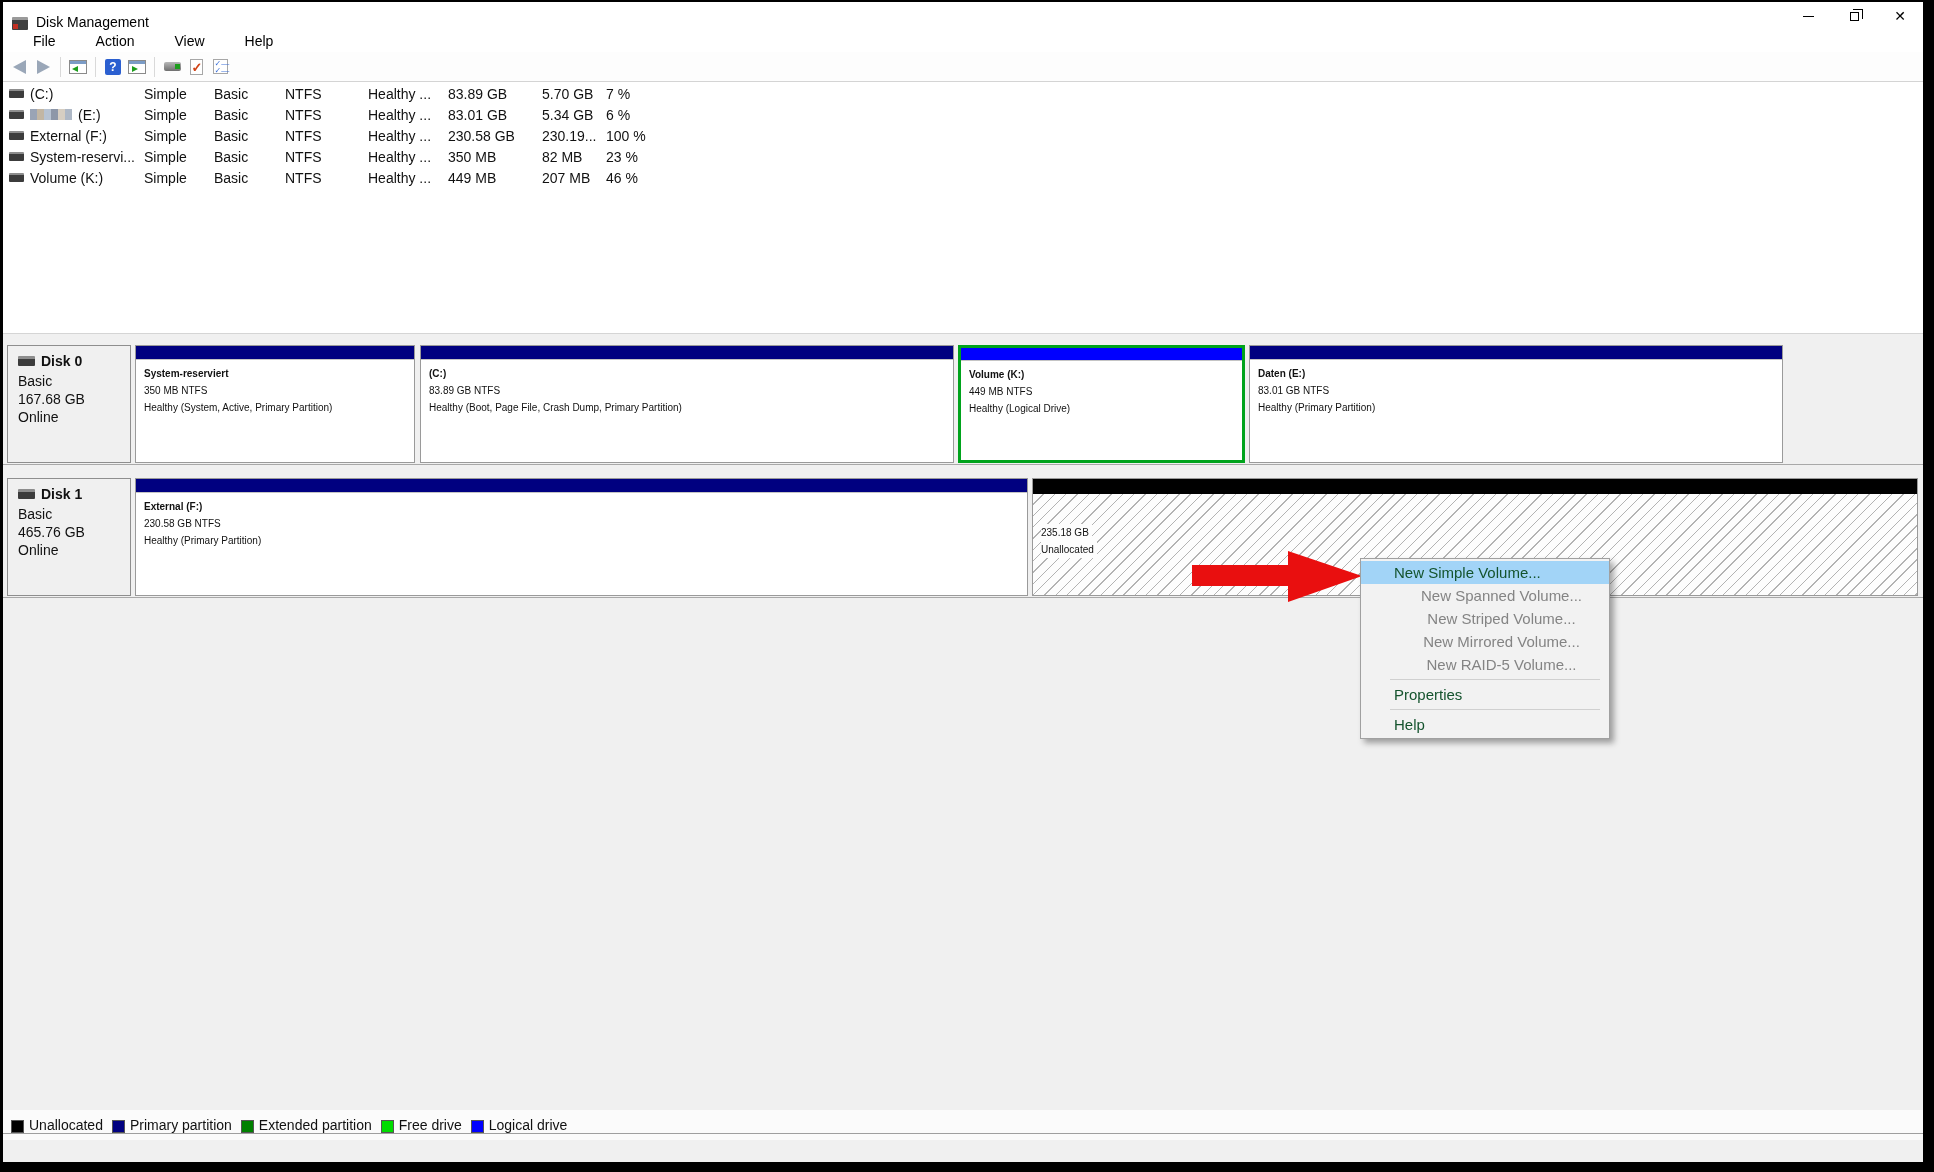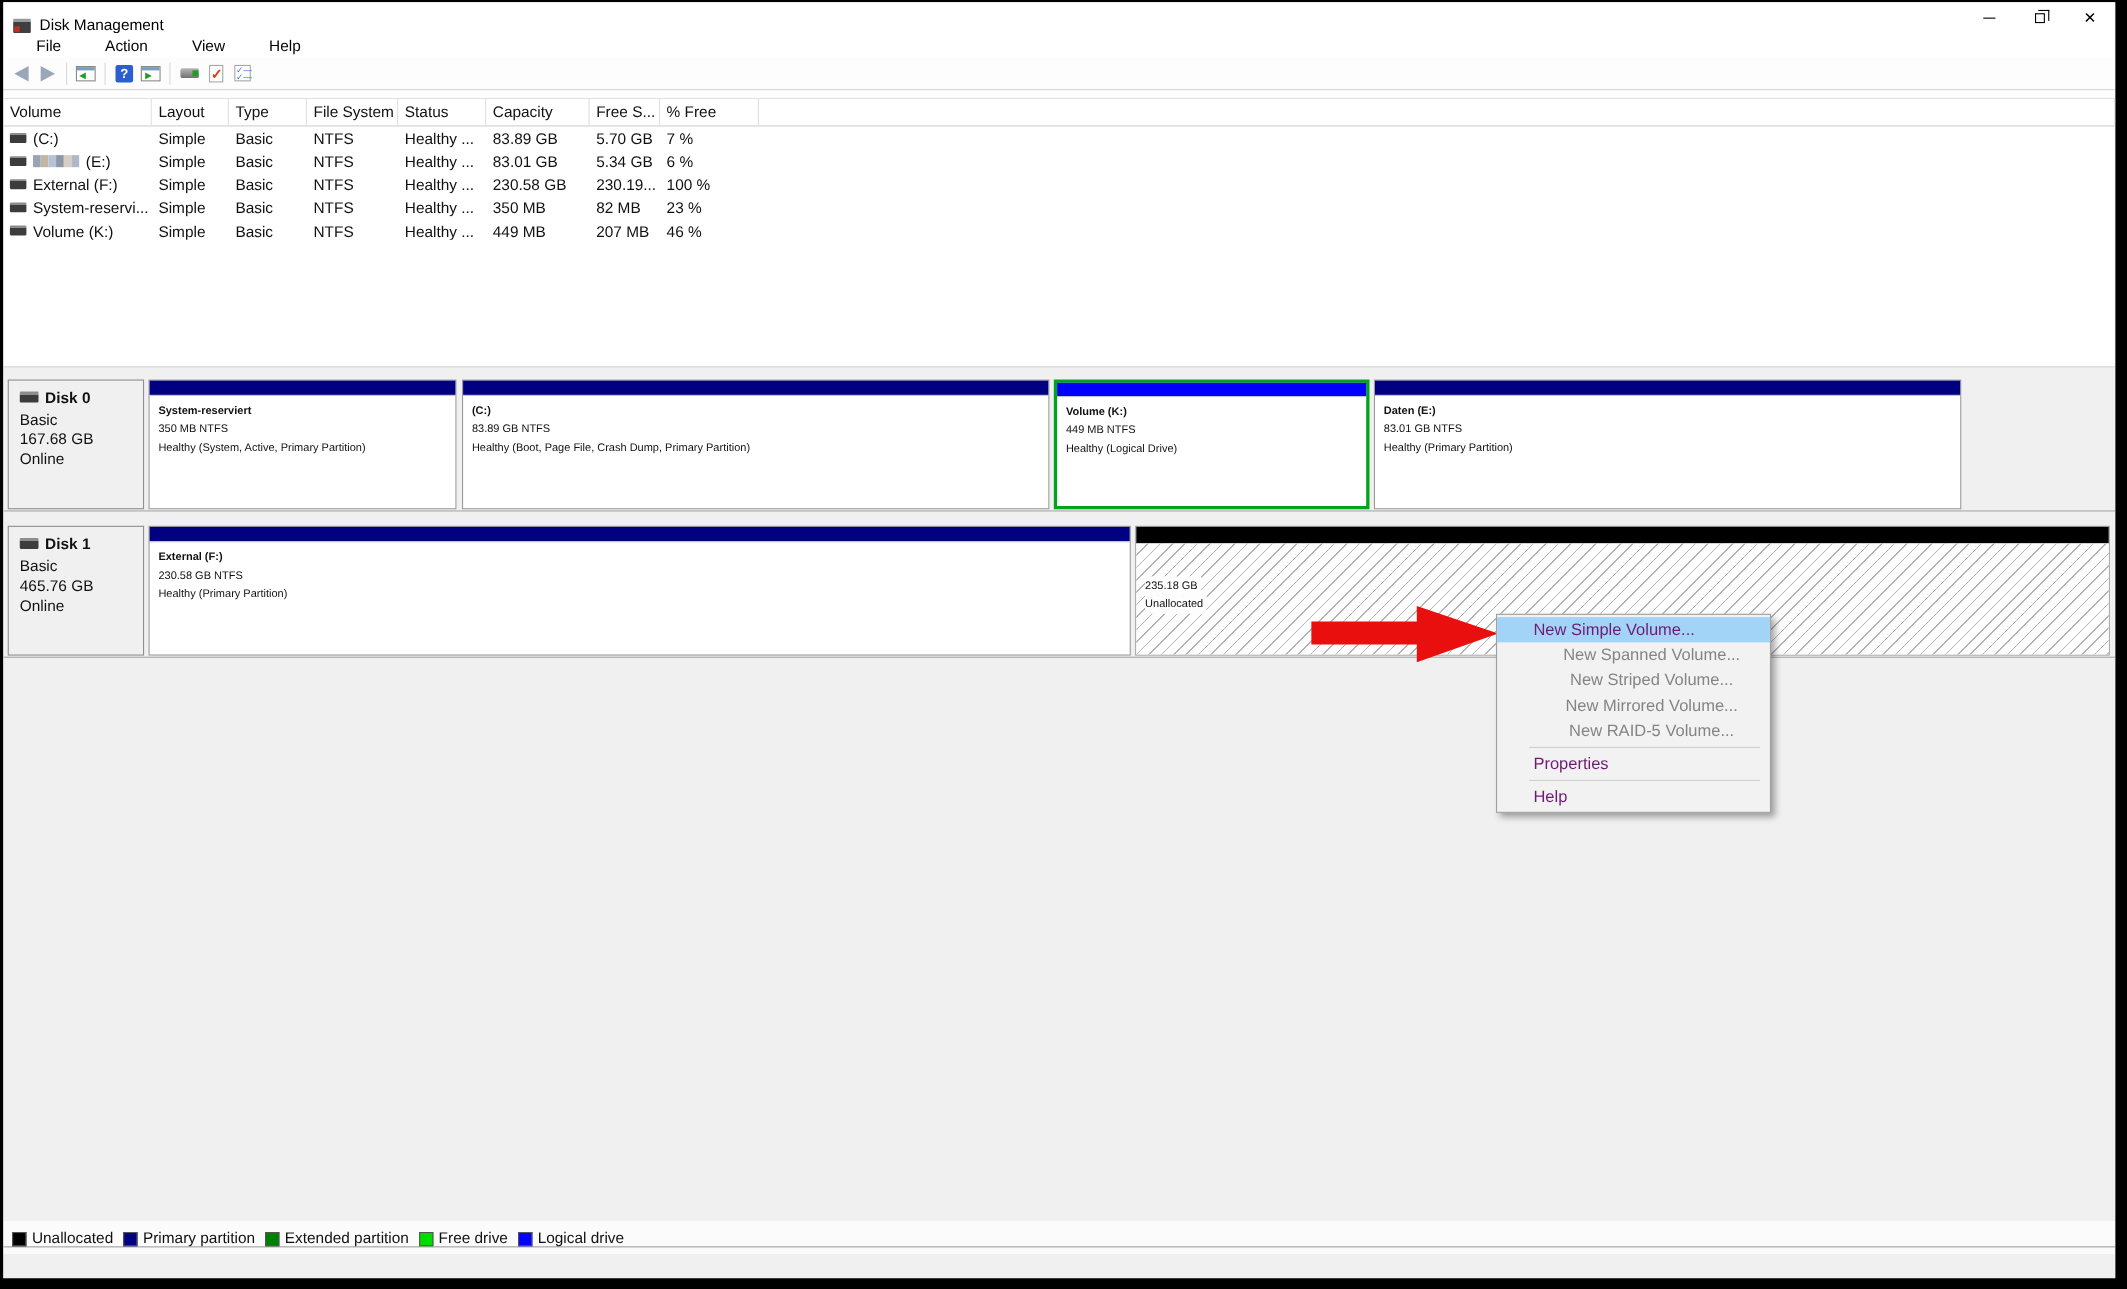--- a/index.html
+++ b/index.html
@@ -89,21 +89,21 @@
   .part.unalloc .bar { height:15px; }
   .part.unalloc .body div { display:table; padding-right:3px; background:#fdfdfd; }
 
   
   .red-arrow { position:absolute; left:1189px; top:546px; z-index:5; }
 
   
   .ctx-menu { position:absolute; left:1357px; top:556px; width:250px; z-index:10;
               background:#f2f2f2; border:1px solid #a0a0a0; padding:2px 0;
               box-shadow:4px 4px 6px rgba(0,0,0,0.35); }
-  .ctx-item { height:23px; line-height:23px; font-size:15px; color:#701a75; padding-left:33px;
+  .ctx-item { height:23px; line-height:23px; font-size:15px; color:#14532d; padding-left:33px;
               white-space:nowrap; }
   .ctx-item.disabled { color:#848484;text-align:center; }
   .ctx-item.highlighted { background:#a2d4f7; }
   .ctx-sep { height:1px; background:#d0d0d0; margin:3px 9px 3px 29px; }
 
   
   .legendbar { position:absolute; left:0; right:0; bottom:22px; height:30px; background:#fbfbfb;
                display:flex; align-items:center; padding-left:8px; }
   .legend-line { position:absolute; left:0; right:0; bottom:6px; height:1px; background:#9f9f9f; }
   .legend-item { display:flex; align-items:flex-end; gap:5px; margin-right:9px; position:relative;
@@ -167,31 +167,20 @@
       </div>
     <div class="tb-btn">
         <span class="doc-ico"></span>
       </div>
     <div class="tb-btn">
         <span class="list-ico"></span>
       </div>
   </div>
 
   <div class="list-pane">
-    <div class="list-grid list-header" id="list-header">
-        <div class="hdr-cell">Volume</div>
-        <div class="hdr-cell">Layout</div>
-        <div class="hdr-cell">Type</div>
-        <div class="hdr-cell">File System</div>
-        <div class="hdr-cell">Status</div>
-        <div class="hdr-cell">Capacity</div>
-        <div class="hdr-cell">Free S...</div>
-        <div class="hdr-cell">% Free</div>
-        <div class="hdr-cell"></div>
-      </div>
     <div id="list-rows">
         <div class="list-grid list-row">
           <div class="cell vol-cell">
             <span class="vol-ico"></span>
             <span>(C:)</span>
           </div>
           <div class="cell">Simple</div>
           <div class="cell">Basic</div>
           <div class="cell">NTFS</div>
           <div class="cell">Healthy ...</div>

